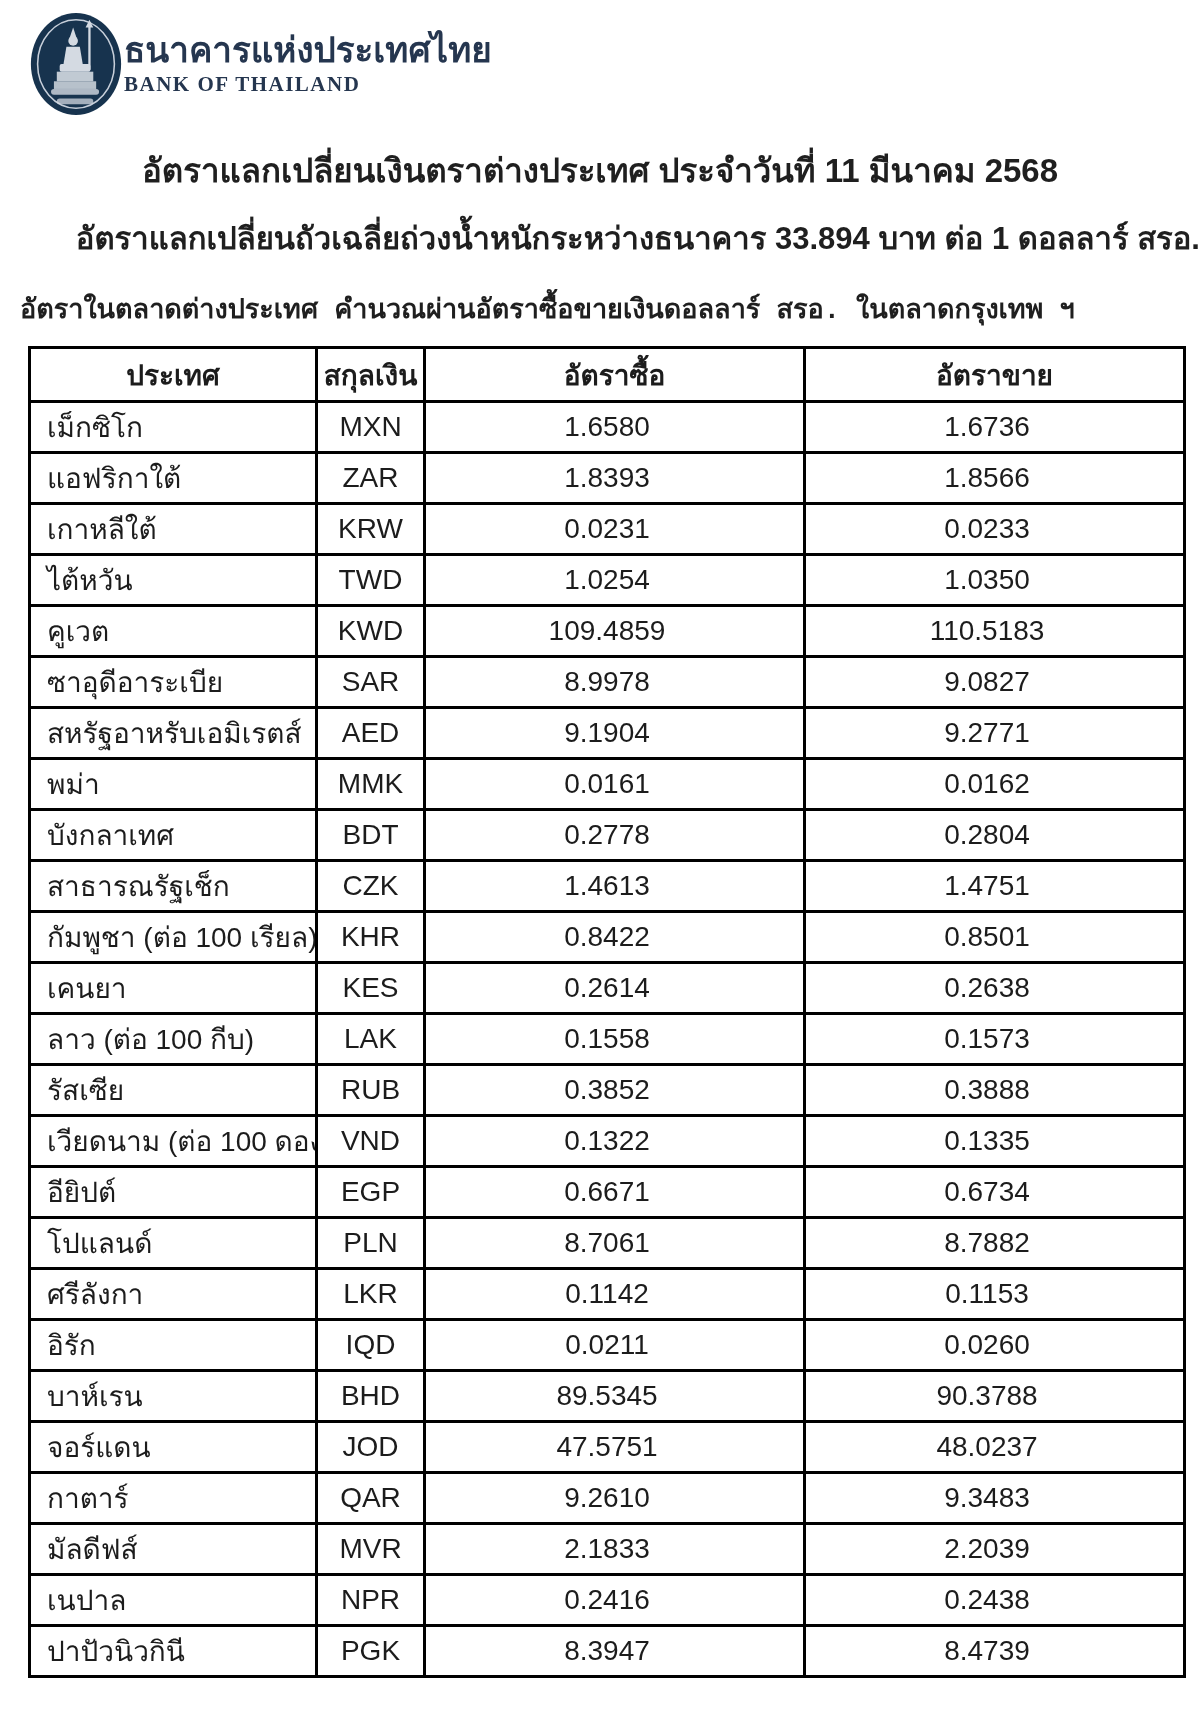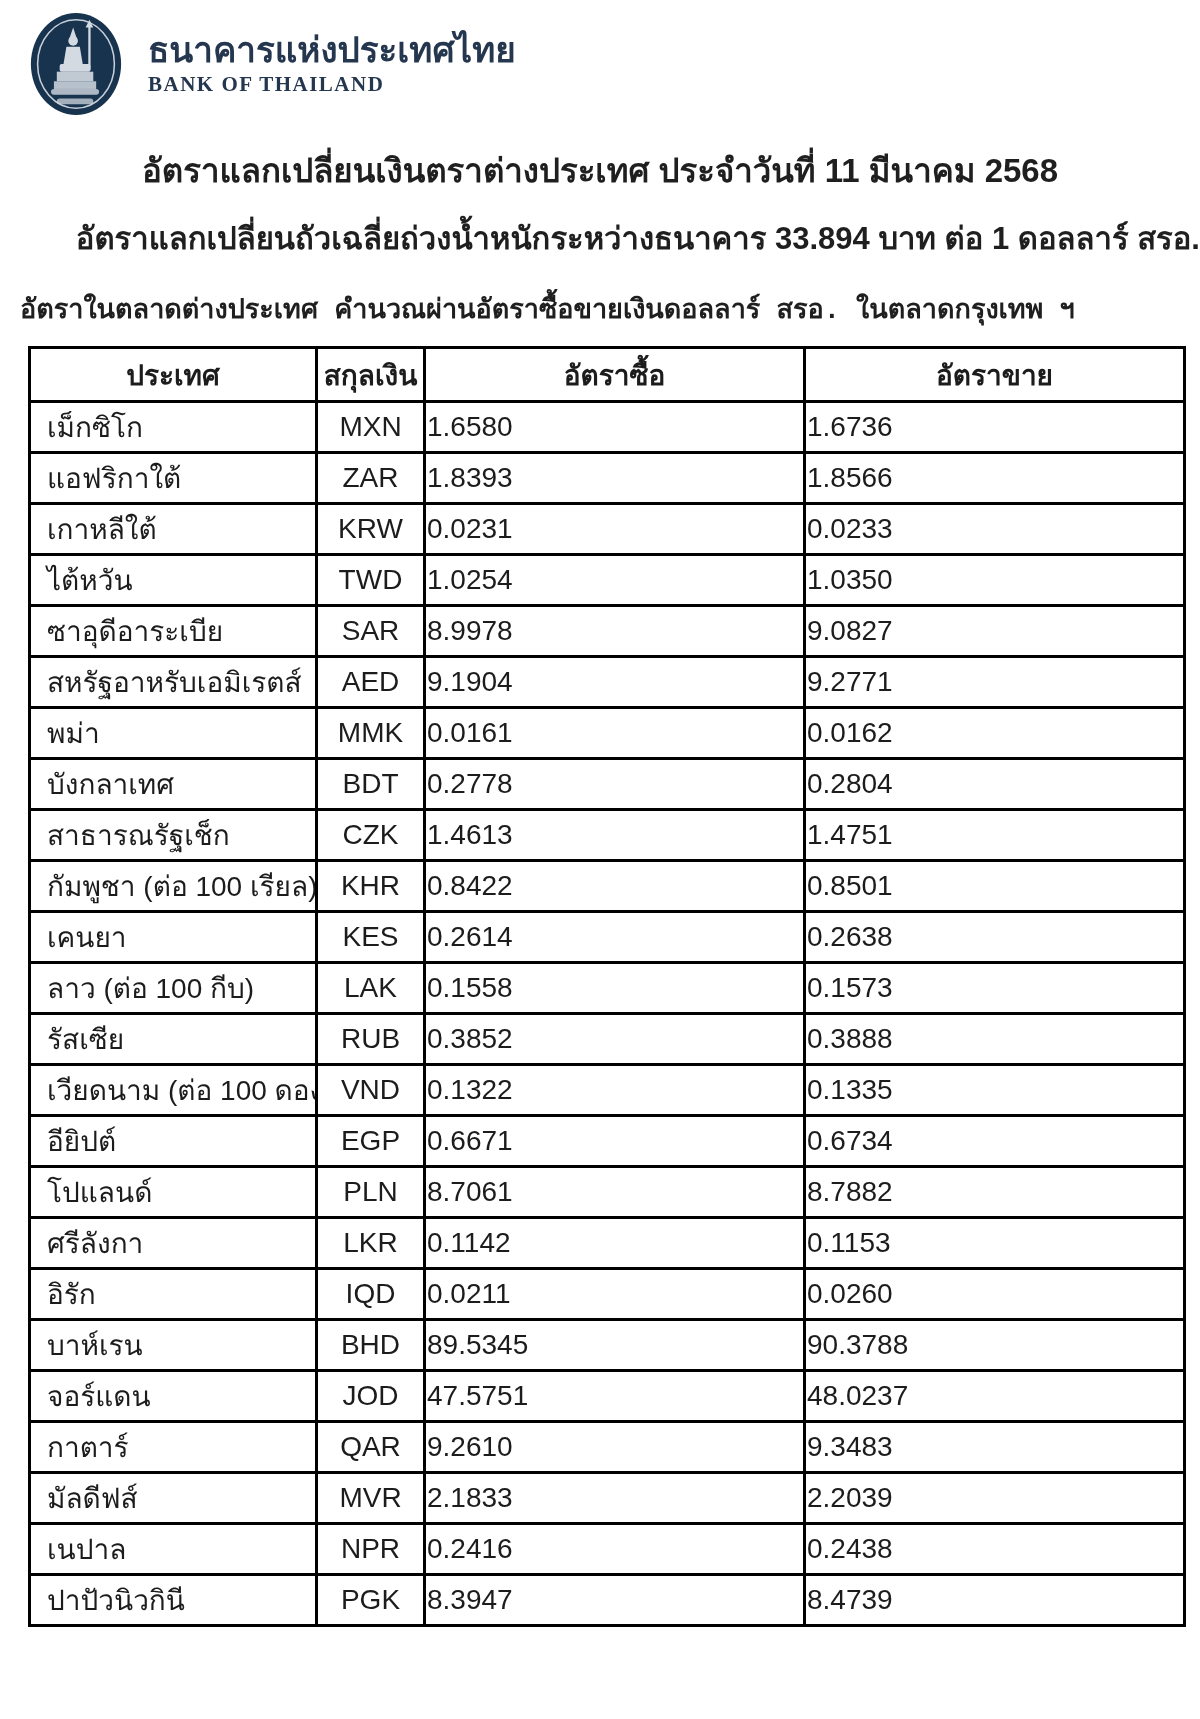--- a/index.html
+++ b/index.html
@@ -6,21 +6,20 @@
     margin: 0; padding: 0;
     width: 1200px; height: 1719px;
     background: #ffffff;
     overflow: hidden;
     font-family: "Liberation Sans", sans-serif;
     color: #1c1c1c;
   }
   .logo-row {
     display: flex;
     align-items: center;
-    gap: 24px;
     padding: 10px 0 0 28px;
   }
   .seal { width: 96px; height: 108px; flex: 0 0 auto; }
   .bank-names { display: flex; flex-direction: column; justify-content: center; }
   .bank-th {
     font-size: 35px;
     font-weight: bold;
     color: #25364f;
     line-height: 1.1;
   }
@@ -70,21 +69,21 @@
     font-weight: bold;
     text-align: center;
   }
   table.rates td {
     height: 46px;
     font-size: 28px;
     font-weight: normal;
   }
   td.col-country { text-align: left;  padding-left: 16px; }
   td.col-currency{ text-align: center; }
-  td.num         { text-align: left; padding-right: 16px; }
+  td.num         { text-align: center; padding-right: 16px; }
 </style>
 </head>
 <body>
 
 <div class="logo-row">
   <svg class="seal" viewBox="0 0 100 112" aria-hidden="true">
     <ellipse cx="50" cy="56" rx="47" ry="53" fill="#17334e"></ellipse>
     <ellipse cx="50" cy="56" rx="40" ry="46" fill="none" stroke="#c7cfda" stroke-width="1.6"></ellipse>
 
     <line x1="64" y1="16" x2="64" y2="62" stroke="#d4dae2" stroke-width="2.4"></line>
@@ -142,20 +141,26 @@
         <td class="num">0.0231</td>
         <td class="num">0.0233</td>
       </tr>
       <tr>
         <td class="col-country">ไต้หวัน</td>
         <td class="col-currency">TWD</td>
         <td class="num">1.0254</td>
         <td class="num">1.0350</td>
       </tr>
       <tr>
+        <td class="col-country">คูเวต</td>
+        <td class="col-currency">KWD</td>
+        <td class="num">109.4859</td>
+        <td class="num">110.5183</td>
+      </tr>
+      <tr>
         <td class="col-country">ซาอุดีอาระเบีย</td>
         <td class="col-currency">SAR</td>
         <td class="num">8.9978</td>
         <td class="num">9.0827</td>
       </tr>
       <tr>
         <td class="col-country">สหรัฐอาหรับเอมิเรตส์</td>
         <td class="col-currency">AED</td>
         <td class="num">9.1904</td>
         <td class="num">9.2771</td>

